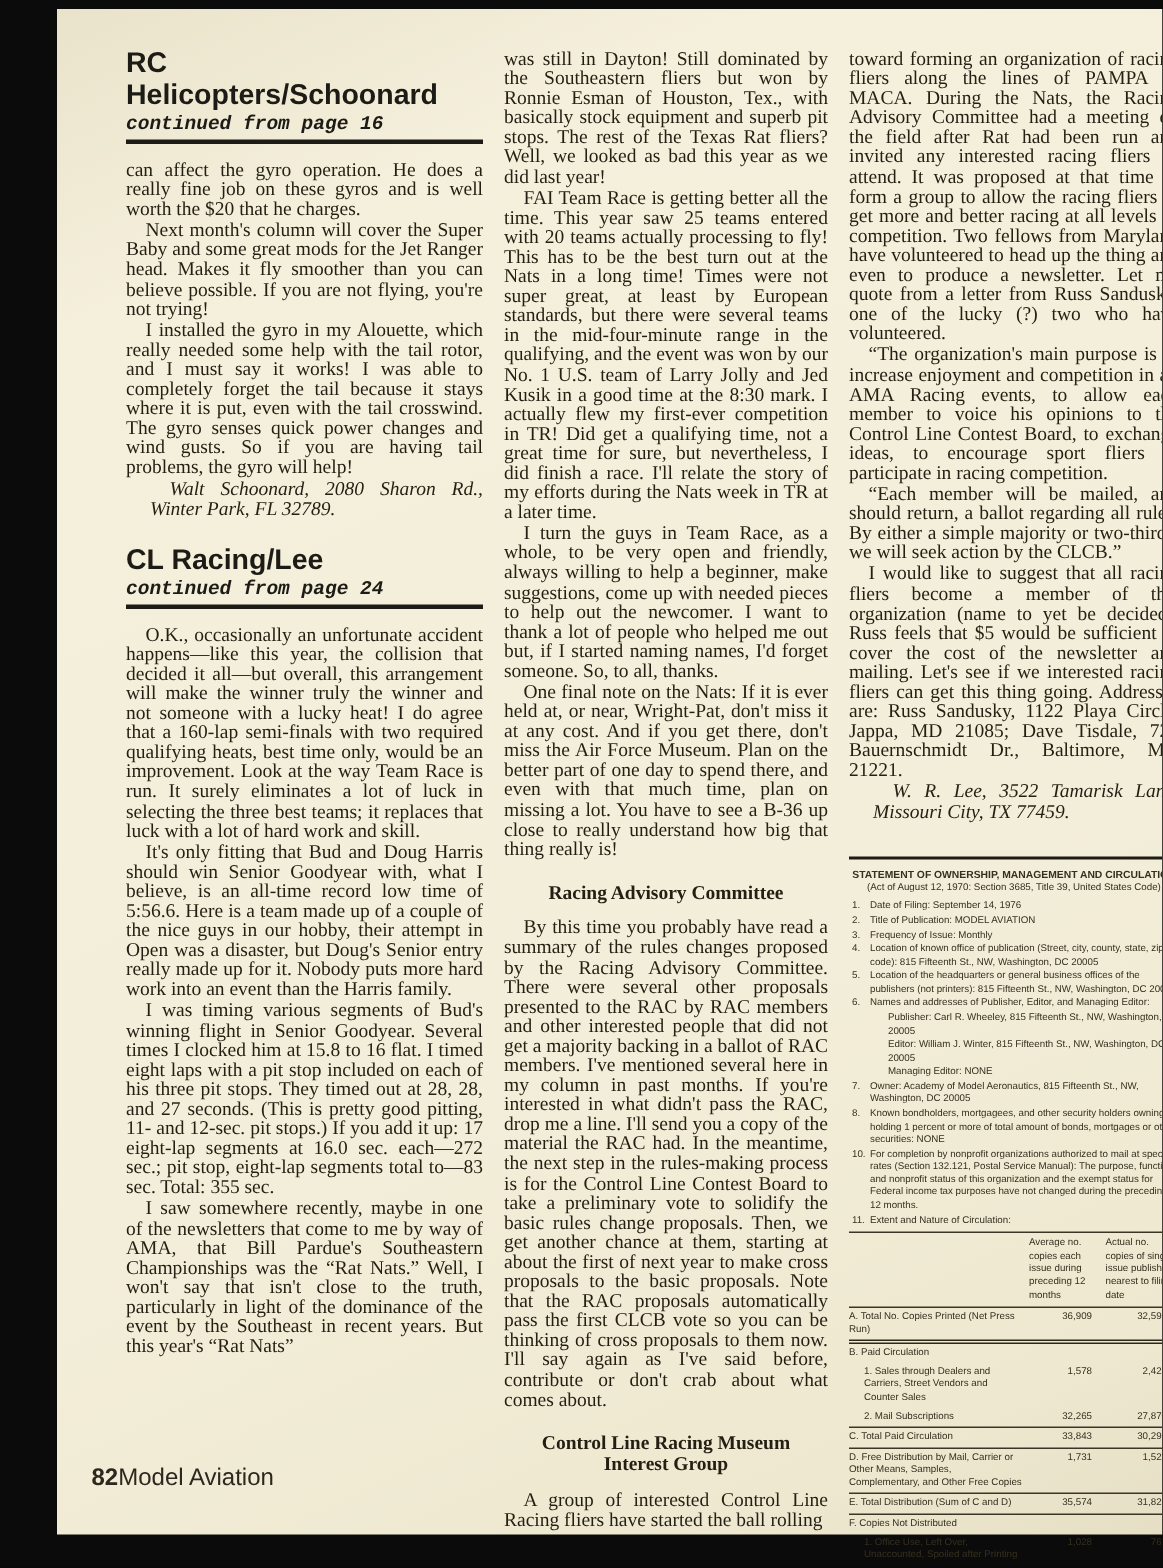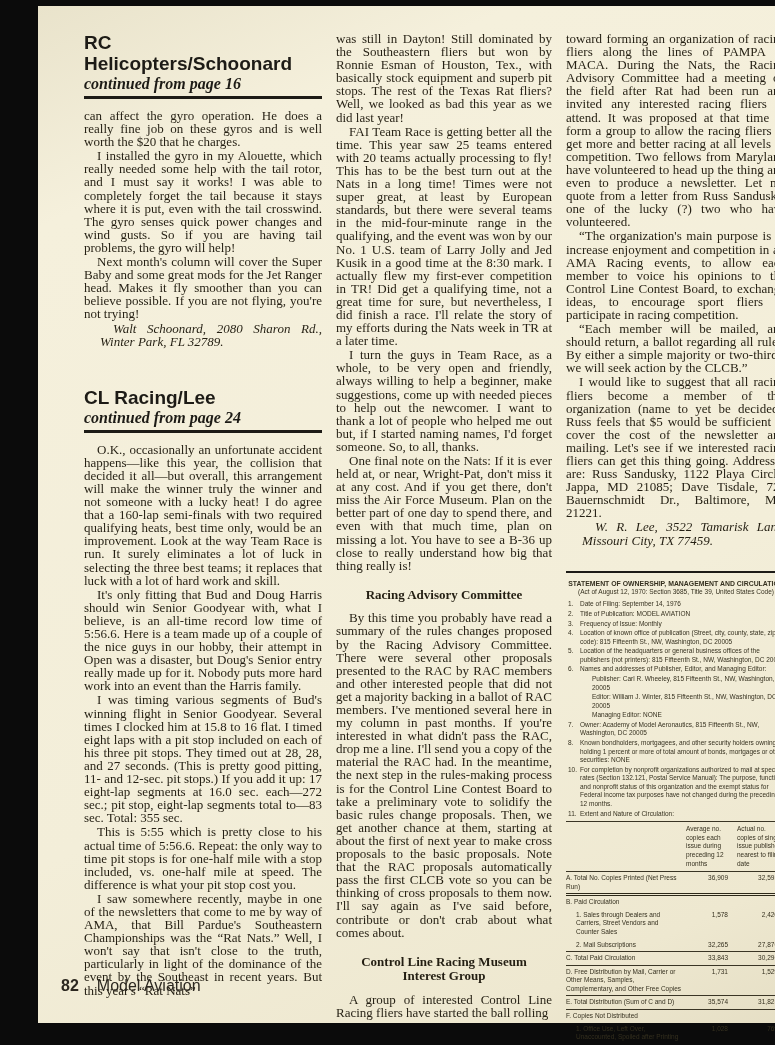--- a/index.html
+++ b/index.html
@@ -10,27 +10,27 @@
          color:#241f13;padding-left:24px;}
   .cols{display:flex;gap:14px;padding:26px 6px 0 22px;}
   .col{box-sizing:border-box;}
   .c1{width:238px;}
   .c2{width:216px;}
   .c3{width:220px;}
   p{margin:0 0 1px 0;text-align:justify;font-size:13px;line-height:13.1px;text-indent:13px;}
   p.ni{text-indent:0;}
   p.sig{font-style:italic;margin-left:16px;}
   .section-head{border-bottom:3.5px solid #1d1b16;padding-bottom:3px;margin-bottom:10px;}
-  .section-head.second{margin-top:39px;}
+  .section-head.second{margin-top:18px;}
   .sh-title{font-family:"Liberation Sans",sans-serif;font-weight:bold;font-size:19px;line-height:21px;color:#1d1b16;}
-  .sh-sub{font-family:Liberation Serif, serif;font-weight:bold;font-style:italic;font-size:16px;margin-top:1px;color:#1d1b16;}
+  .sh-sub{font-family:Liberation Mono, monospace;font-weight:bold;font-style:italic;font-size:13px;margin-top:1px;color:#1d1b16;}
   .chead{font-weight:bold;text-align:center;text-indent:0;font-size:13px;line-height:14.5px;margin:16px 10px 9px;}
   .footer{position:absolute;left:23px;bottom:28px;font-family:"Liberation Sans",sans-serif;
           font-size:16px;color:#2c2820;}
-  .footer .pagenum{font-weight:bold;margin-right:18px;}
+  .footer .pagenum{font-weight:bold;}
   
   .statement{margin-top:24px;border-top:2.5px solid #1d1b16;padding-top:6px;
              font-family:"Liberation Sans",sans-serif;font-size:6.5px;line-height:1.32;
              color:#35301f;text-align:left;}
   .st-title{font-weight:bold;font-size:6.9px;text-align:center;}
   .st-subtitle{text-align:center;margin-bottom:4px;}
   .st-item{display:flex;margin-bottom:1px;}
   .st-item .n{flex:none;width:12px;padding-left:2px;}
   .st-item .t{flex:1;}
   .st-item.sub{padding-left:26px;}
@@ -51,32 +51,31 @@
 <div class="stage">
   <div class="paper">
     <div class="cols">
 
       <div class="col c1">
         <div class="section-head">
           <div class="sh-title">RC Helicopters/Schoonard</div>
           <div class="sh-sub">continued from page 16</div>
         </div>
         <p class="ni">can affect the gyro operation. He does a really fine job on these gyros and is well worth the $20 that he charges.</p>
+        <p>Next month's column will cover the Super Baby and some great mods for the Jet Ranger head. Makes it fly smoother than you can believe possible. If you are not flying, you're not trying!</p>
         <p>I installed the gyro in my Alouette, which really needed some help with the tail rotor, and I must say it works! I was able to completely forget the tail because it stays where it is put, even with the tail crosswind. The gyro senses quick power changes and wind gusts. So if you are having tail problems, the gyro will help!</p>
-        <p>Next month's column will cover the Super Baby and some great mods for the Jet Ranger head. Makes it fly smoother than you can believe possible. If you are not flying, you're not trying!</p>
         <p class="sig">Walt Schoonard, 2080 Sharon Rd., Winter Park, FL 32789.</p>
 
         <div class="section-head second">
           <div class="sh-title">CL Racing/Lee</div>
           <div class="sh-sub">continued from page 24</div>
         </div>
         <p>O.K., occasionally an unfortunate accident happens—like this year, the collision that decided it all—but overall, this arrangement will make the winner truly the winner and not someone with a lucky heat! I do agree that a 160-lap semi-finals with two required qualifying heats, best time only, would be an improvement. Look at the way Team Race is run. It surely eliminates a lot of luck in selecting the three best teams; it replaces that luck with a lot of hard work and skill.</p>
         <p>It's only fitting that Bud and Doug Harris should win Senior Goodyear with, what I believe, is an all-time record low time of 5:56.6. Here is a team made up of a couple of the nice guys in our hobby, their attempt in Open was a disaster, but Doug's Senior entry really made up for it. Nobody puts more hard work into an event than the Harris family.</p>
         <p>I was timing various segments of Bud's winning flight in Senior Goodyear. Several times I clocked him at 15.8 to 16 flat. I timed eight laps with a pit stop included on each of his three pit stops. They timed out at 28, 28, and 27 seconds. (This is pretty good pitting, 11- and 12-sec. pit stops.) If you add it up: 17 eight-lap segments at 16.0 sec. each—272 sec.; pit stop, eight-lap segments total to—83 sec. Total: 355 sec.</p>
-        <p>This is 5:55 which is pretty close to his actual time of 5:56.6. Repeat: the only way to time pit stops is for one-half mile with a stop included, vs. one-half mile at speed. The difference is what your pit stop cost you.</p>
         <p>I saw somewhere recently, maybe in one of the newsletters that come to me by way of AMA, that Bill Pardue's Southeastern Championships was the “Rat Nats.” Well, I won't say that isn't close to the truth, particularly in light of the dominance of the event by the Southeast in recent years. But this year's “Rat Nats”</p>
       </div>
 
       <div class="col c2">
         <p class="ni">was still in Dayton! Still dominated by the Southeastern fliers but won by Ronnie Esman of Houston, Tex., with basically stock equipment and superb pit stops. The rest of the Texas Rat fliers? Well, we looked as bad this year as we did last year!</p>
         <p>FAI Team Race is getting better all the time. This year saw 25 teams entered with 20 teams actually processing to fly! This has to be the best turn out at the Nats in a long time! Times were not super great, at least by European standards, but there were several teams in the mid-four-minute range in the qualifying, and the event was won by our No. 1 U.S. team of Larry Jolly and Jed Kusik in a good time at the 8:30 mark. I actually flew my first-ever competition in TR! Did get a qualifying time, not a great time for sure, but nevertheless, I did finish a race. I'll relate the story of my efforts during the Nats week in TR at a later time.</p>
         <p>I turn the guys in Team Race, as a whole, to be very open and friendly, always willing to help a beginner, make suggestions, come up with needed pieces to help out the newcomer. I want to thank a lot of people who helped me out but, if I started naming names, I'd forget someone. So, to all, thanks.</p>
         <p>One final note on the Nats: If it is ever held at, or near, Wright-Pat, don't miss it at any cost. And if you get there, don't miss the Air Force Museum. Plan on the better part of one day to spend there, and even with that much time, plan on missing a lot. You have to see a B-36 up close to really understand how big that thing really is!</p>
         <div class="chead">Racing Advisory Committee</div>
         <p>By this time you probably have read a summary of the rules changes proposed by the Racing Advisory Committee. There were several other proposals presented to the RAC by RAC members and other interested people that did not get a majority backing in a ballot of RAC members. I've mentioned several here in my column in past months. If you're interested in what didn't pass the RAC, drop me a line. I'll send you a copy of the material the RAC had. In the meantime, the next step in the rules-making process is for the Control Line Contest Board to take a preliminary vote to solidify the basic rules change proposals. Then, we get another chance at them, starting at about the first of next year to make cross proposals to the basic proposals. Note that the RAC proposals automatically pass the first CLCB vote so you can be thinking of cross proposals to them now. I'll say again as I've said before, contribute or don't crab about what comes about.</p>

